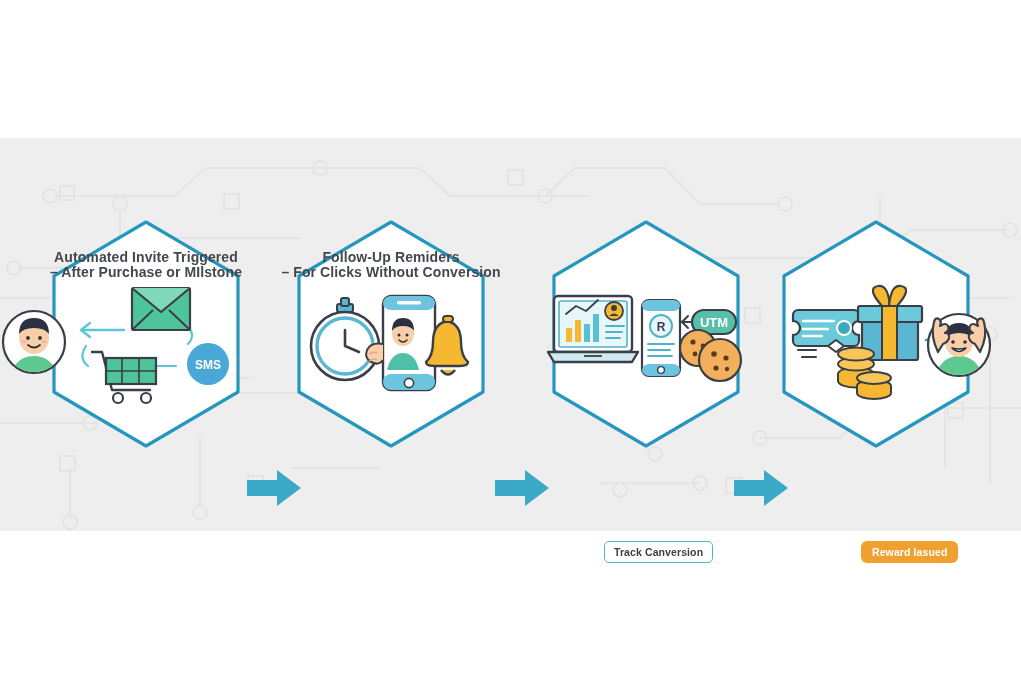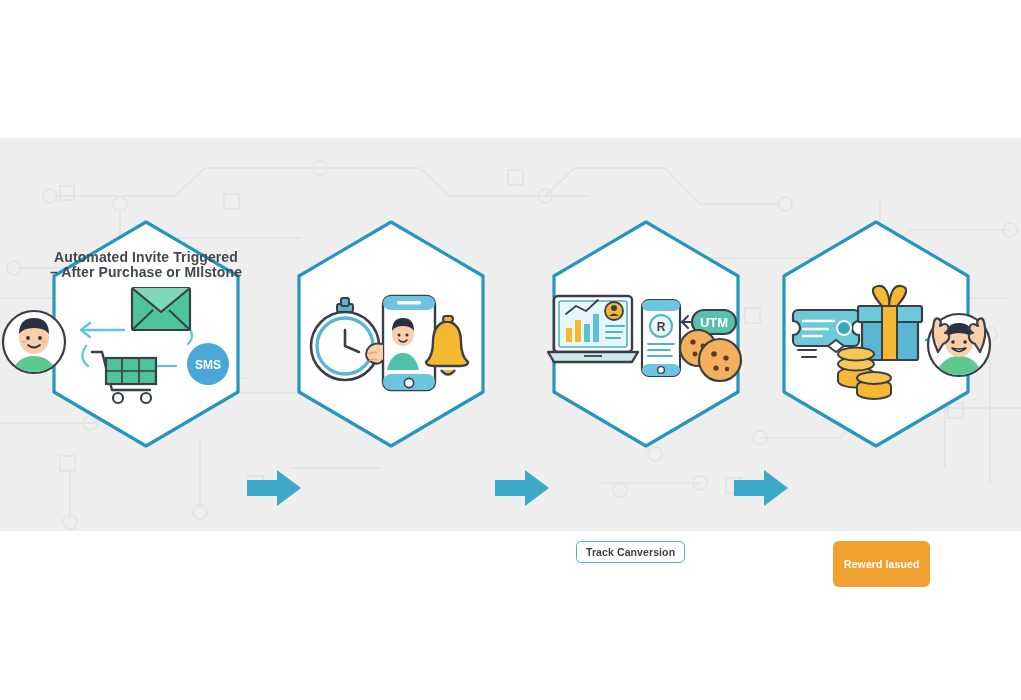--- a/index.html
+++ b/index.html
@@ -56,33 +56,34 @@
   
   .badge{
     position:absolute;
     font-size:10.5px;
     font-weight:600;
     letter-spacing:.1px;
     white-space:nowrap;
     border-radius:5px;
     padding:4px 9px;
     text-align:center;
+    margin-left:28px;
   }
   .badge-track{
     left:576px;top:403px;
     background:#ffffff;
     color:#3c4046;
     border:1.4px solid #54b5c9;
   }
   .badge-reward{
     left:833px;top:403px;
     background:#f0a02e;
     color:#ffffff;
     border-radius:6px;
-    padding:17px 11px;
+    padding:5px 11px;
   }
 
   .art{position:absolute;left:0;top:0;}
   .floatart{position:absolute;}
 </style>
 </head>
 <body>
 
 <div id="stage">
 
@@ -208,20 +209,21 @@
           <path d="M28 37 q6 5 12 0" stroke="#2b3140" stroke-width="1.8" fill="none" stroke-linecap="round"></path>
           <path d="M22 33 q2 2 4 0 M42 33 q2 2 4 0" stroke="#f0a98a" stroke-width="1.6" fill="none"></path>
         </g>
       </svg>
     </div>
 
     <div class="hex hex2">
       <svg class="hex-body" viewBox="0 0 200 232">
         <path d="M100 4 L192 58 L192 174 L100 228 L8 174 L8 58 Z" fill="#ffffff" stroke="#2596be" stroke-width="3.2" stroke-linejoin="round"></path>
       </svg>
+      <div class="hex-title"><span>Follow-Up Remiders</span><br><span>– For Clicks Without Conversion</span></div>
 
       <svg class="art" width="200" height="232" viewBox="0 0 200 232">
 
         <g>
           <rect x="46" y="86" width="16" height="8" rx="2" fill="#5bb7d1" stroke="#3a3f47" stroke-width="2"></rect>
           <rect x="50" y="80" width="8" height="8" rx="2" fill="#5bb7d1" stroke="#3a3f47" stroke-width="2"></rect>
           <circle cx="54" cy="128" r="34" fill="#ffffff" stroke="#3a3f47" stroke-width="2.6"></circle>
           <circle cx="54" cy="128" r="28" fill="none" stroke="#5bb7d1" stroke-width="3.4"></circle>
           <path d="M54 112 L54 128 L68 134" stroke="#3a3f47" stroke-width="2.6" fill="none" stroke-linecap="round" stroke-linejoin="round"></path>
         </g>

